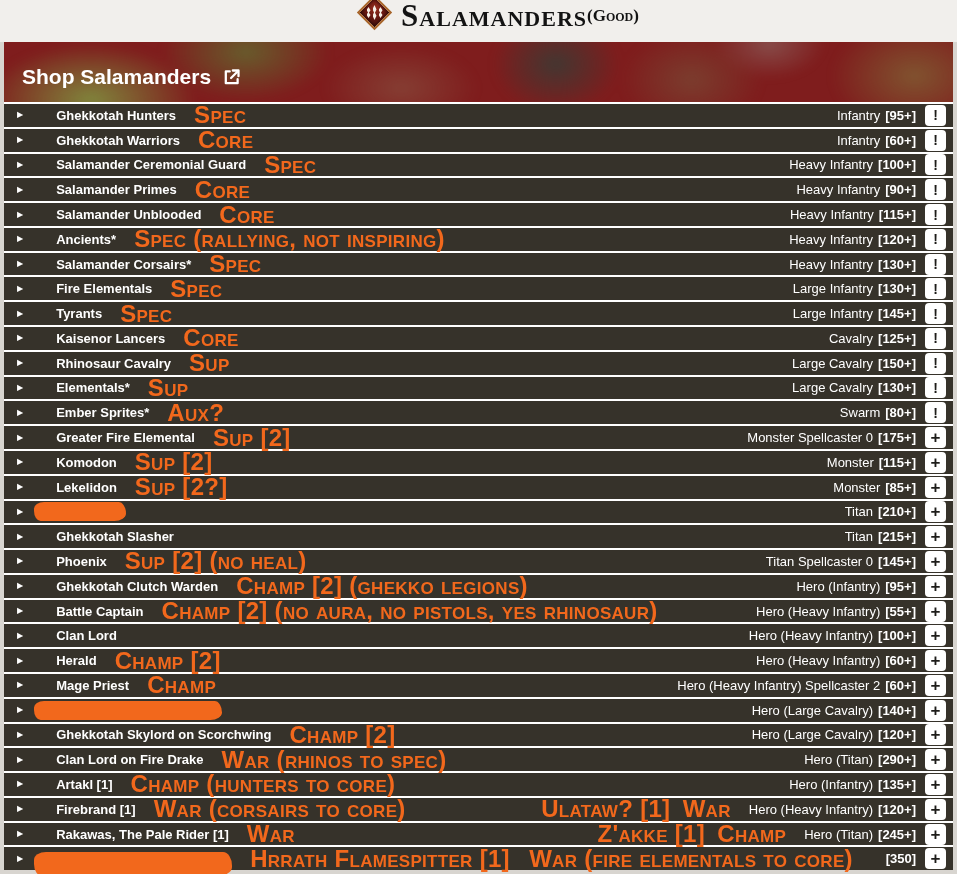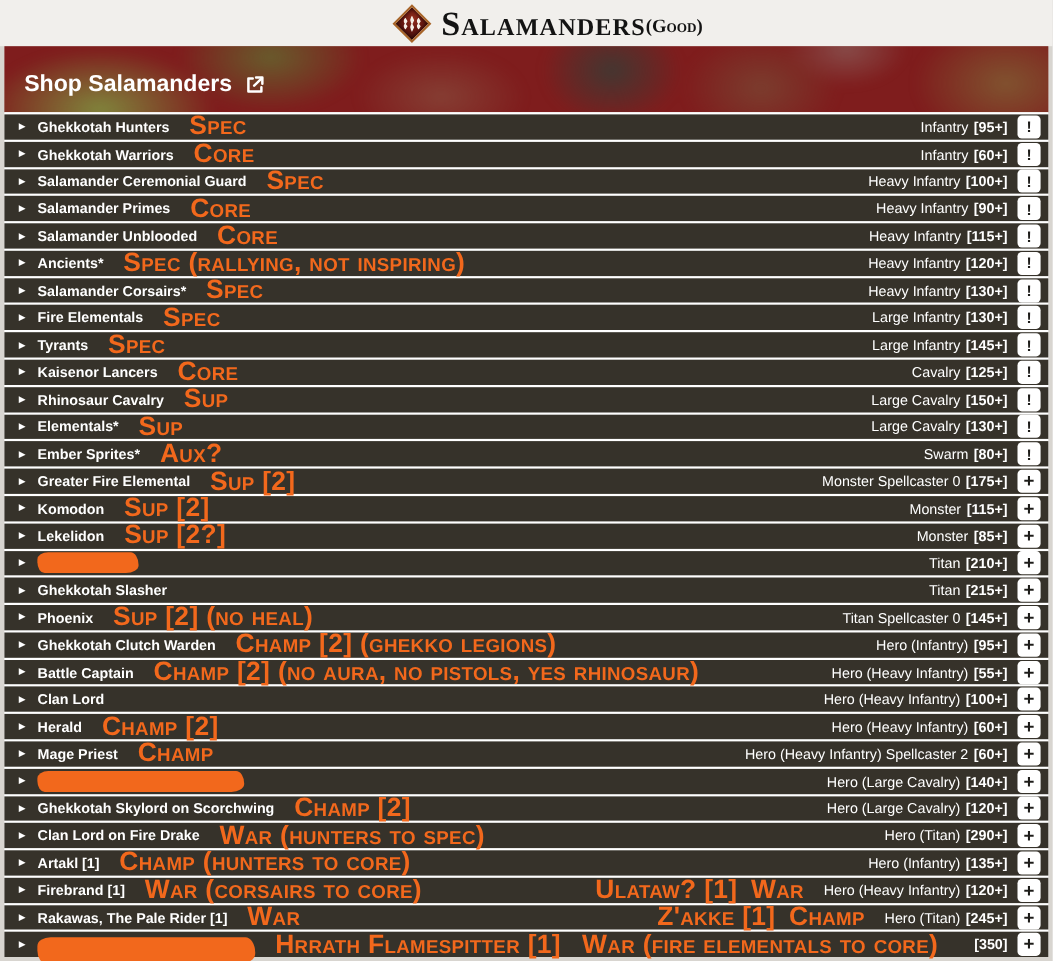--- a/index.html
+++ b/index.html
@@ -8,21 +8,21 @@
     font-family:"Liberation Sans", sans-serif;
     background:#d8d5d0;
     position:relative;
     overflow:hidden;
   }
 
   
   .topbar {
     position:absolute; top:0; left:0; width:957px; height:42px;
     background:#f1efec;
-    display:flex; align-items:center; justify-content:center;padding-left:44px;
+    display:flex; align-items:flex-start; justify-content:center;padding-left:44px;
   }
   .crest {
     width:25px; height:25px;
     transform:rotate(45deg);
     background:radial-gradient(circle at 38% 32%, #96301f 0%, #6d1a12 45%, #3c0e0a 100%);
     border:2px solid #a8652a;
     box-shadow:inset 0 0 4px #1a0503;
     position:relative; margin-right:14px; flex:none;
   }
   .crest-flames {
@@ -81,21 +81,21 @@
   .row {
     flex:1 1 0; background:#36322a;
     display:flex; align-items:center;
     padding:0 7px 0 13px;
     min-height:0;
   }
   .arrow {
     color:#fff; font-size:8px; margin-right:11px; flex:none; line-height:1;
   }
   .uname {
-    color:#fff; font-weight:bold; font-size:13px; white-space:nowrap; flex:none;
+    color:#fff; font-weight:bold; font-size:13px; white-space:nowrap; flex:none;margin-left:22px;
   }
   .annot {
     color:#f2681c; font-weight:bold; font-variant:small-caps;
     font-size:24px; line-height:22px; white-space:nowrap;
     margin-left:18px; letter-spacing:0.3px;
     position:relative; z-index:5; flex:none;
   }
   .annot2 { margin-left:0; margin-right:18px; }
   .spacer { flex:1 1 auto; }
   .redact {
@@ -371,21 +371,21 @@
   <span class="uname">Ghekkotah Skylord on Scorchwing</span>
       <span class="annot">Champ [2]</span>
       <span class="spacer"></span>
       <span class="utype">Hero (Large Cavalry)</span>
       <span class="upts">[120+]</span>
       <button class="ubtn add">+</button>
     </div>
     <div class="row">
     <span class="arrow">▶</span>
   <span class="uname">Clan Lord on Fire Drake</span>
-      <span class="annot">War (hunters to spec)</span>
+      <span class="annot">War (rhinos to spec)</span>
       <span class="spacer"></span>
       <span class="utype">Hero (Titan)</span>
       <span class="upts">[290+]</span>
       <button class="ubtn add">+</button>
     </div>
     <div class="row">
     <span class="arrow">▶</span>
   <span class="uname">Artakl [1]</span>
       <span class="annot">Champ (hunters to core)</span>
       <span class="spacer"></span>

